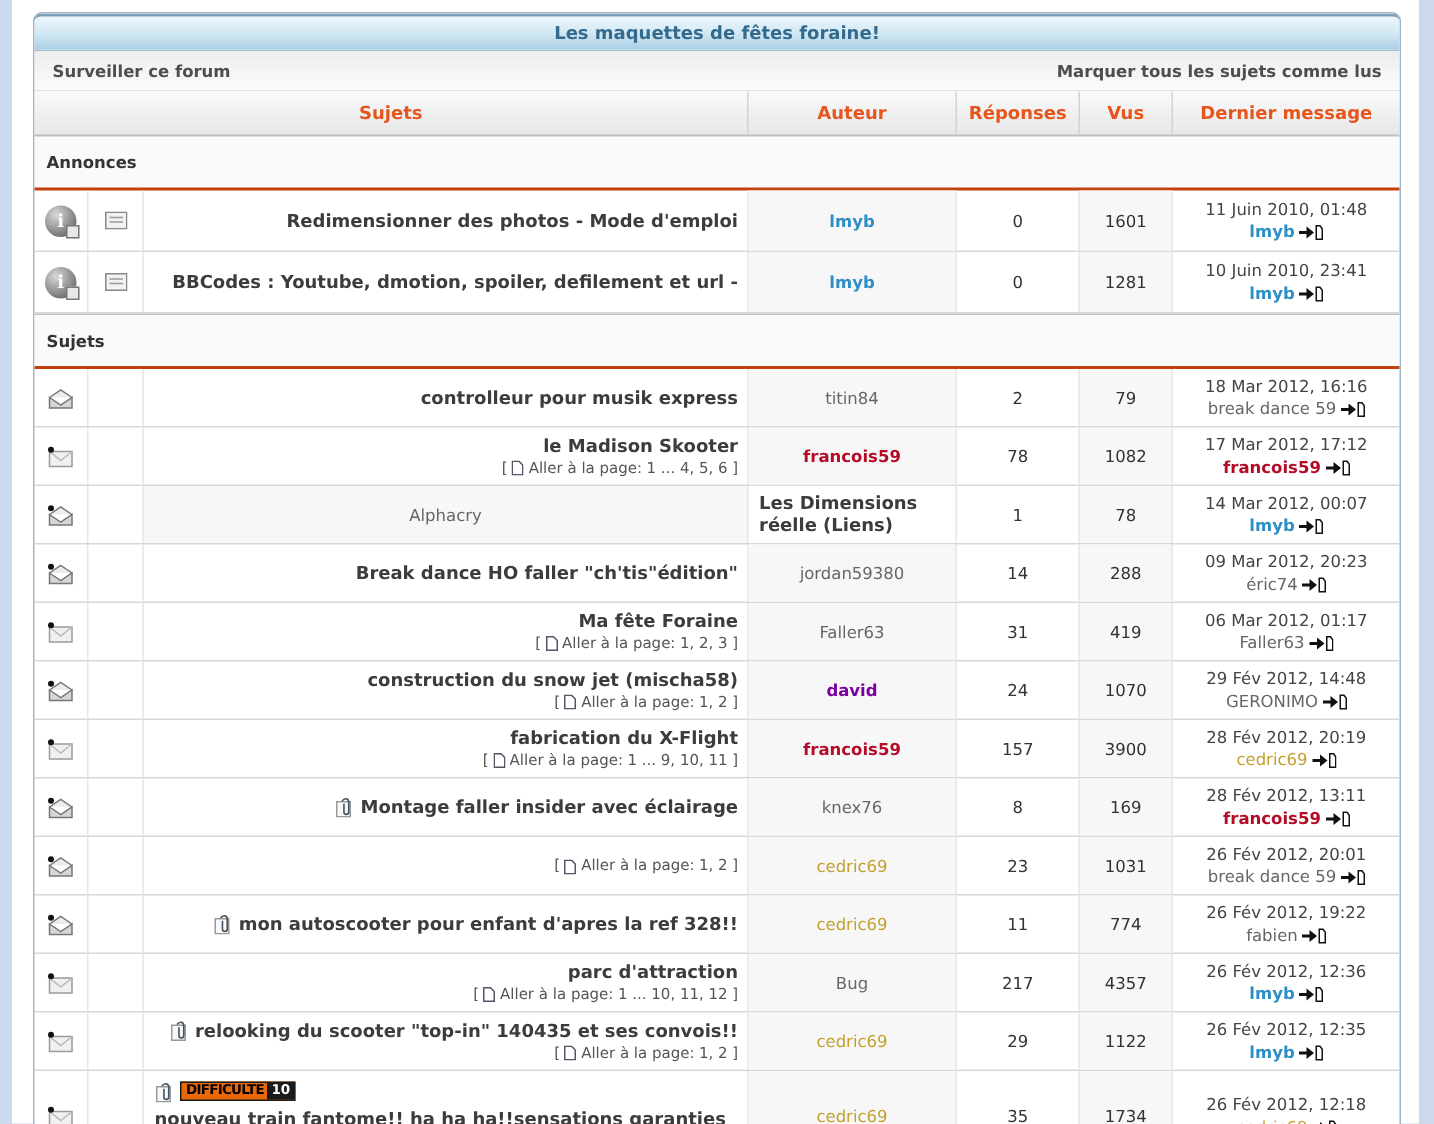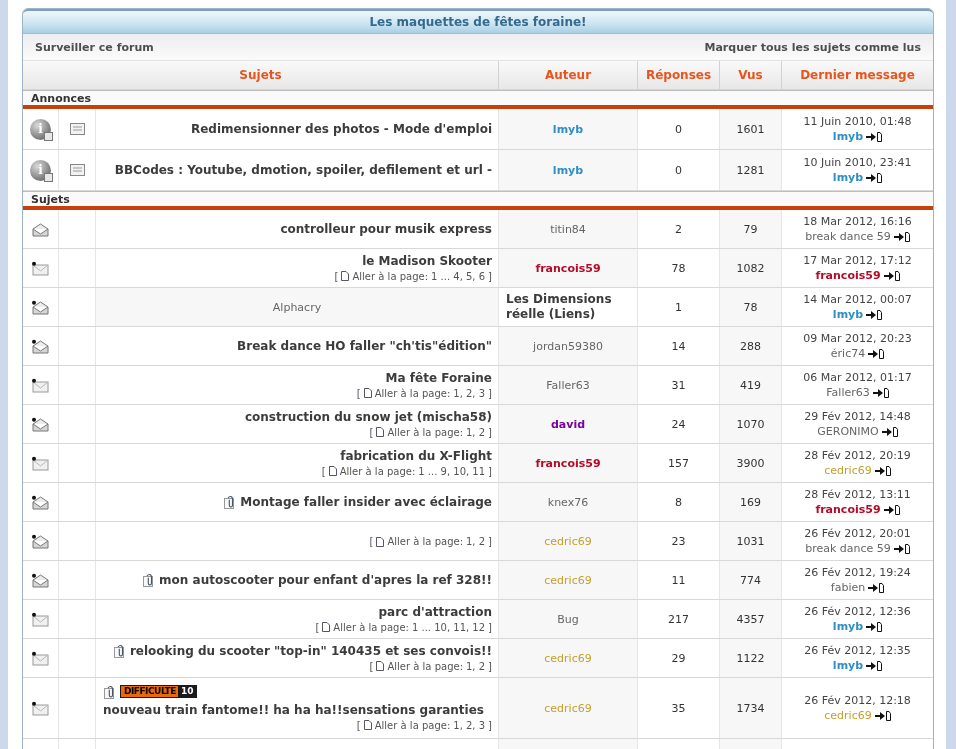--- a/index.html
+++ b/index.html
@@ -21,22 +21,22 @@
 
   
   .grid { display:grid; grid-template-columns:36px 37px 1fr 139px 82px 62px 151px; }
 
   .colhead { background:linear-gradient(#fafafa, #e7e7e7); border-bottom:1px solid #d6d6d6; }
   .colhead .hc { height:28px; display:flex; align-items:center; justify-content:center;
     font-weight:bold; font-size:12px; color:#e8551c; border-right:1px solid #d2d2d2; }
   .colhead .hc.first { grid-column:1 / 4; }
   .colhead .hc.last { border-right:none; }
 
-  .sechead { grid-column:1 / -1; height:19px; display:flex; align-items:center; padding-left:8px;
-    background:#fafafa; border-top:1px solid #bdbdbd; border-bottom:4px solid #c2410c;
+  .sechead { grid-column:1 / -1; height:37px; display:flex; align-items:center; padding-left:8px;
+    background:#fafafa; border-top:1px solid #bdbdbd; border-bottom:2px solid #c2410c;
     font-weight:bold; font-size:11px; color:#333; }
 
   .row { border-bottom:1px solid #d8d8d8; }
   .c { display:flex; align-items:center; justify-content:center; border-right:1px solid #e6e6e6; min-height:38px; }
   .row.ann .c { min-height:40px; }
   .c.last-c { border-right:none; }
   .c.shade { background:#f7f7f7; }
   .c.subj { flex-direction:column; align-items:flex-end; justify-content:center; padding:4px 6px 4px 7px; }
   .titleline { display:flex; align-items:center; gap:4px; line-height:15px; }
   .topic-title { font-weight:bold; font-size:12px; color:#3c3c3c; cursor:pointer; }
@@ -578,21 +578,21 @@
       <div class="c shade">
             <span class="author u-gold">cedric69</span>
           </div>
       <div class="c">
             <span class="num">11</span>
           </div>
       <div class="c shade">
             <span class="num">774</span>
           </div>
       <div class="c last-c lastcell">
-        <span class="lastdate">26 Fév 2012, 19:24</span>
+        <span class="lastdate">26 Fév 2012, 19:22</span>
         <span class="lastby">
               <span class="u-gray">fabien</span>
           <span class="goicon">
                 <svg width="17" height="12">
                   <path d="M1,5 h5 v-3 l5,4 -5,4 v-3 h-5 z" fill="#111"></path>
                   <path d="M12.5,1.5 h2.5 l1.5,2 v7 h-4 z" fill="#fff" stroke="#111"></path>
                 </svg>
               </span>
         </span>
       </div>

